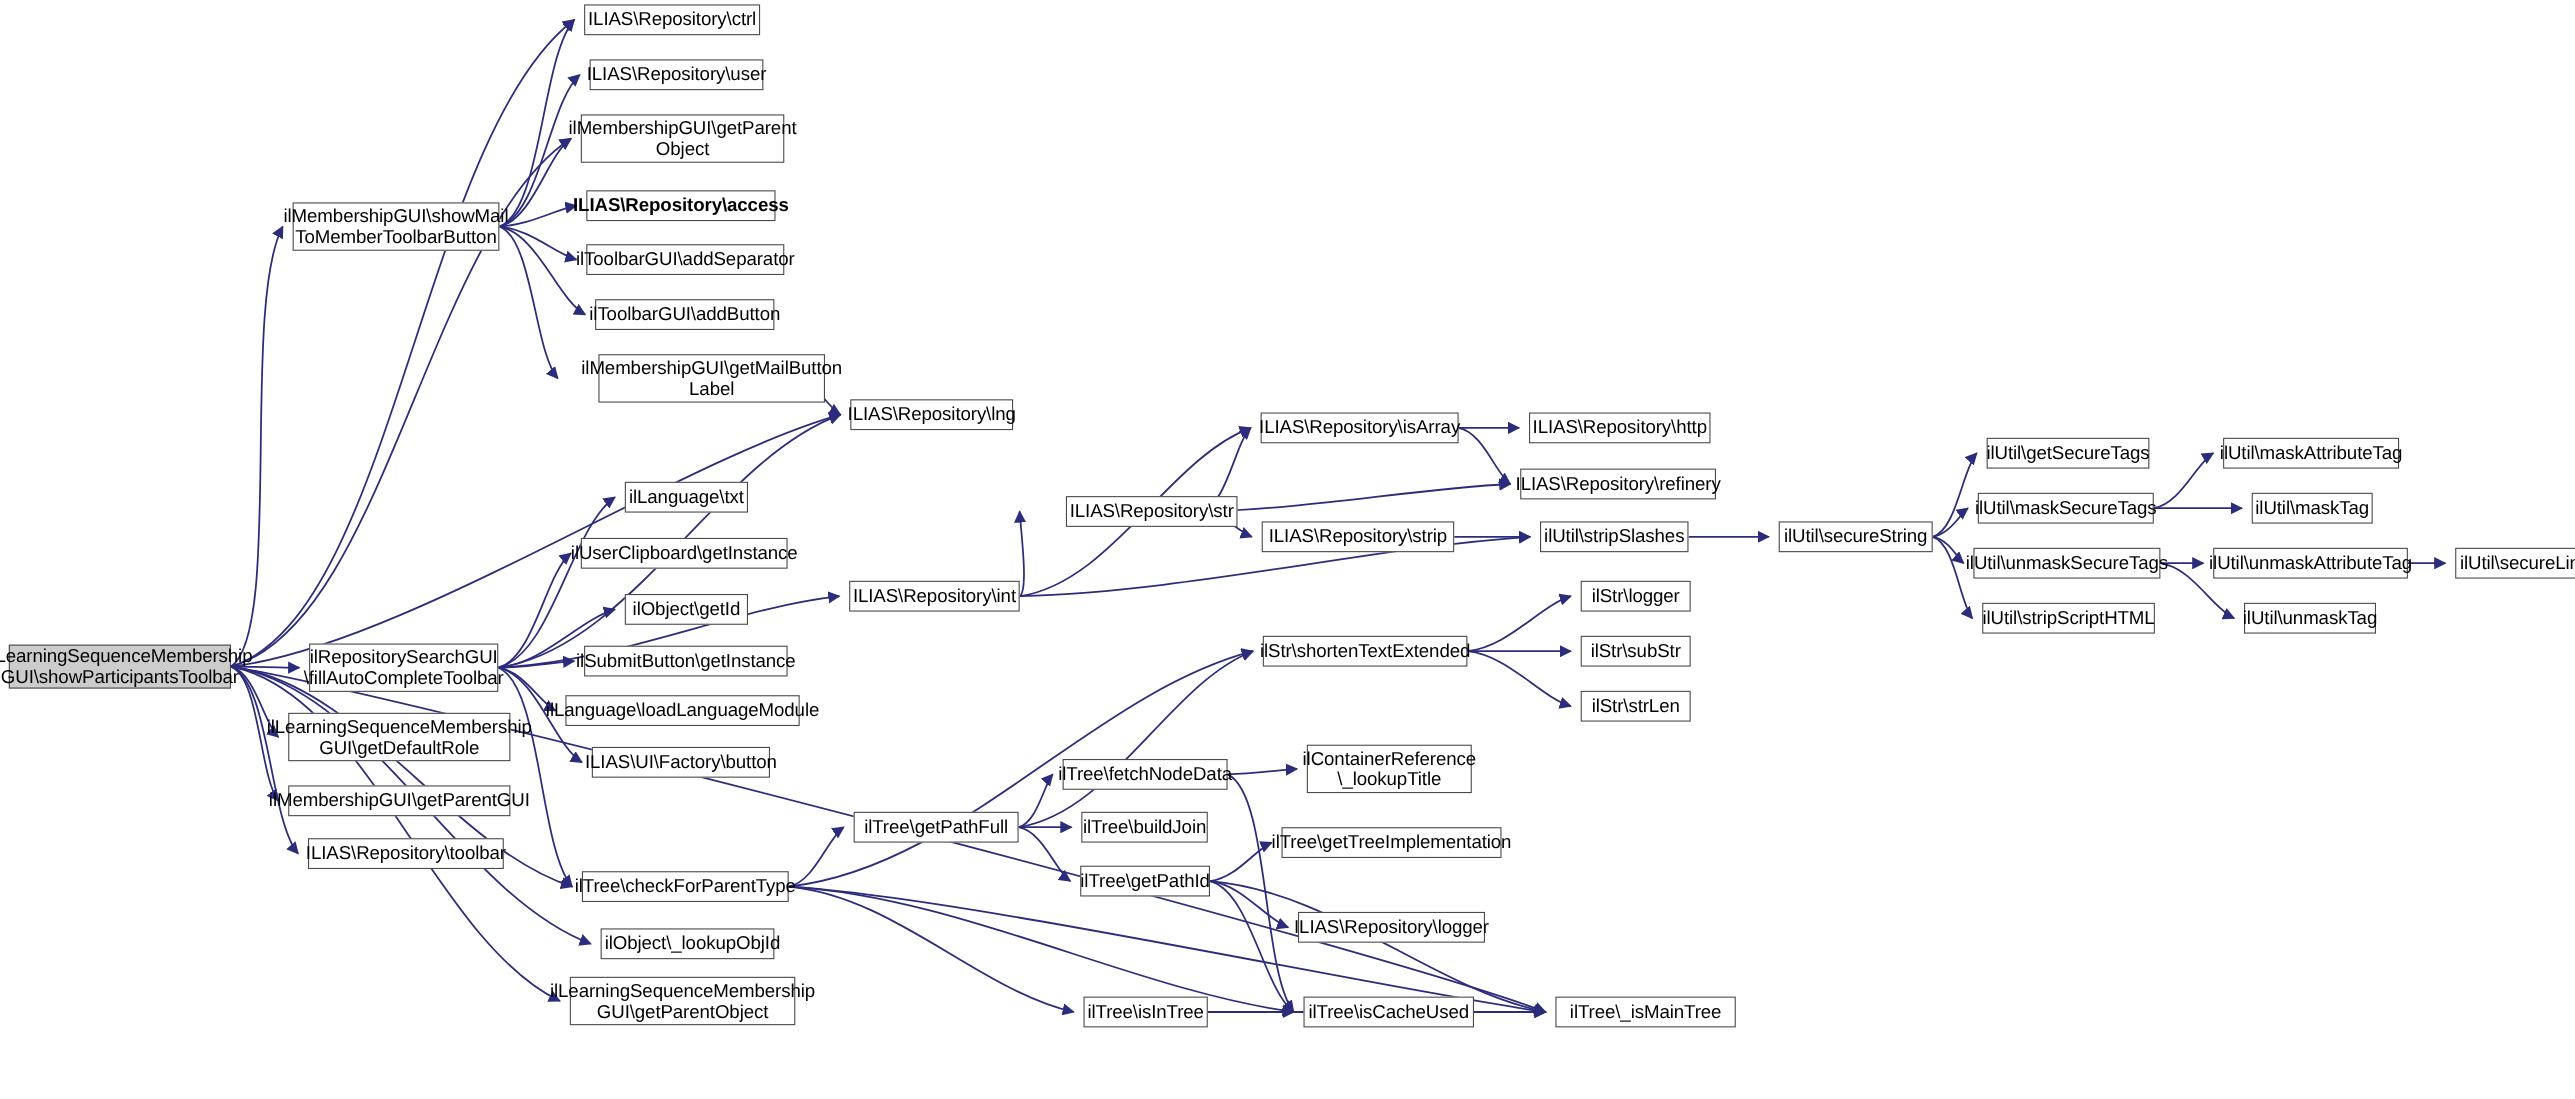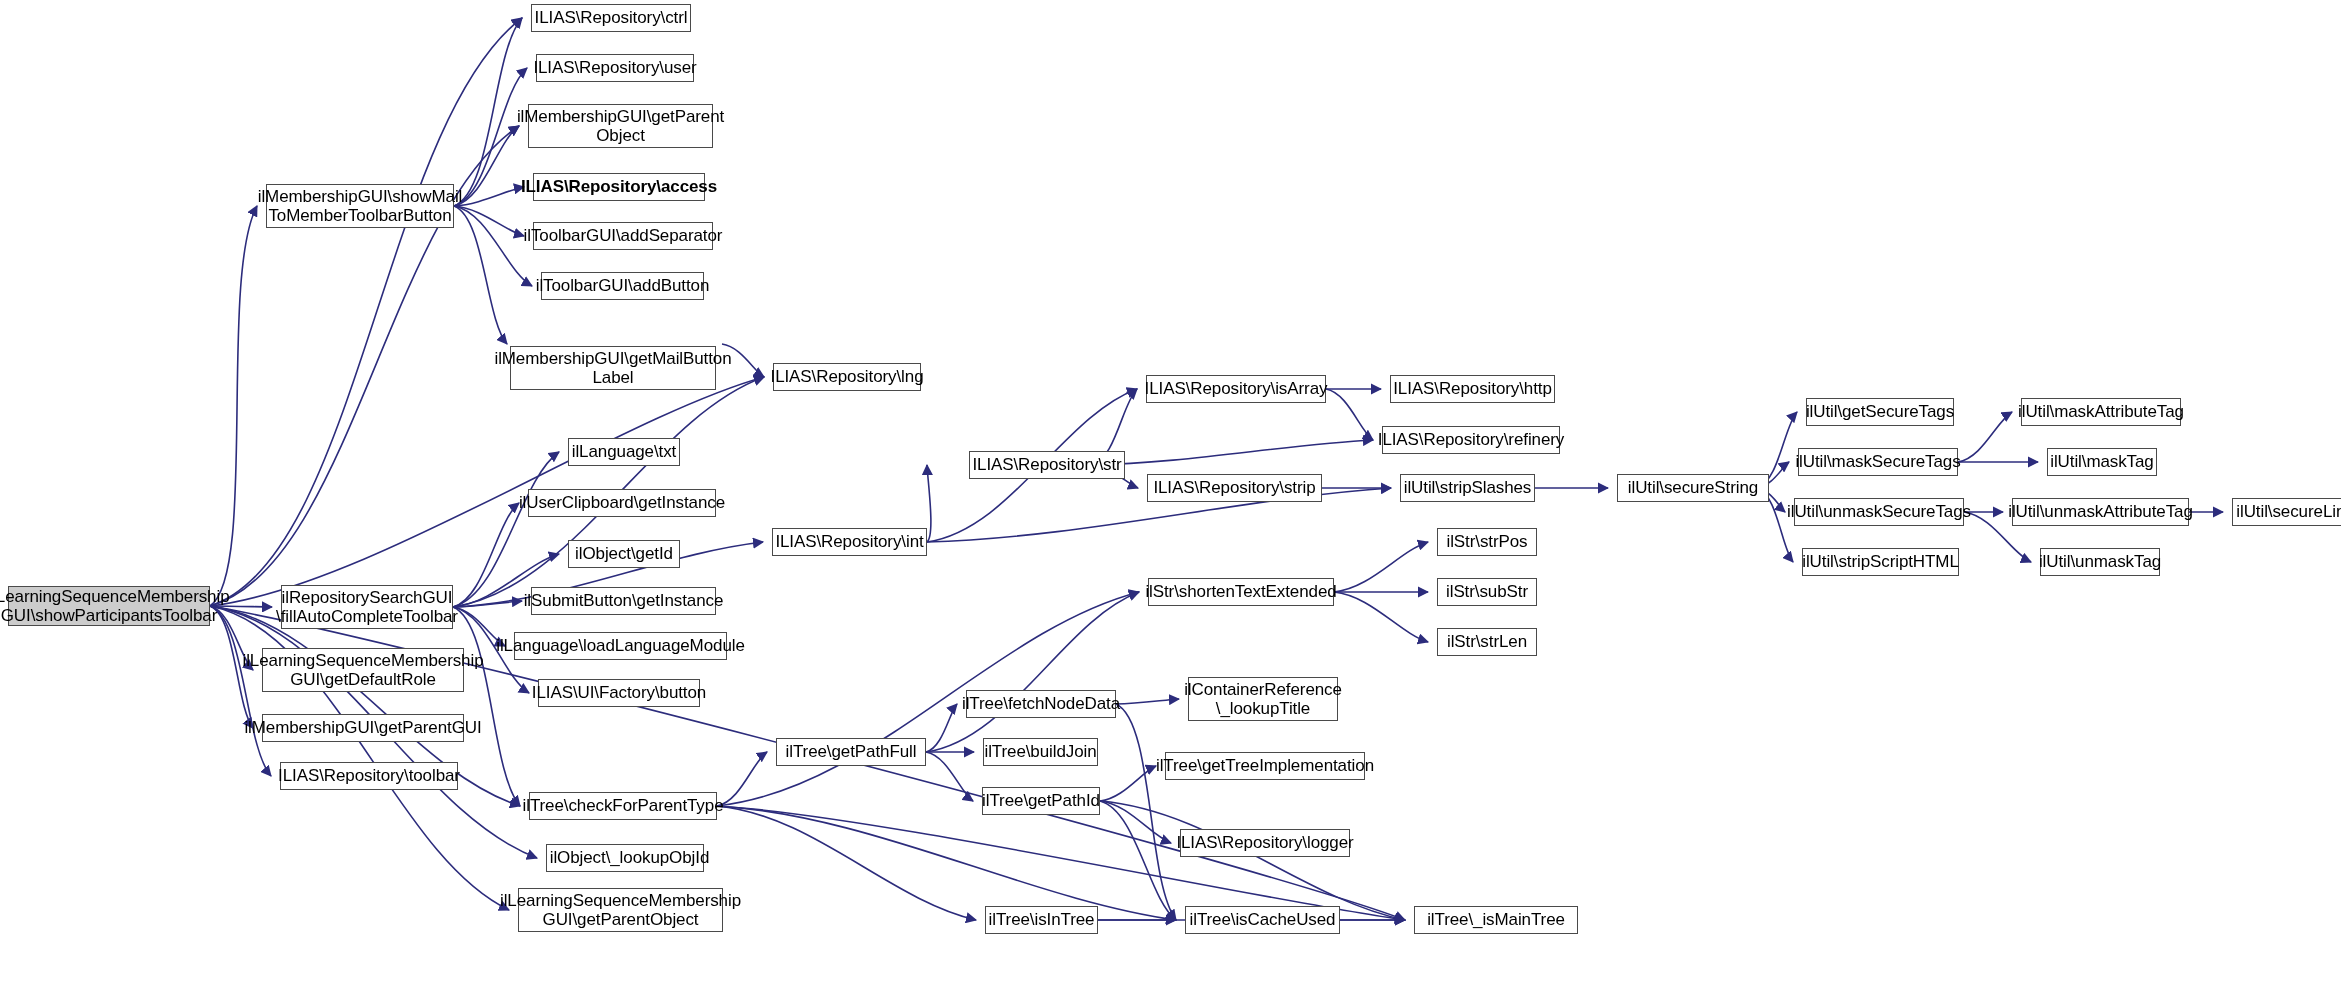--- a/index.html
+++ b/index.html
@@ -129,21 +129,21 @@
 GUI\showParticipantsToolbar</div>
       <div class="node" style="left: 531px; top: 4px; width: 160px; height: 28px;">ILIAS\Repository\ctrl</div>
       <div class="node" style="left: 536px; top: 54px; width: 158px; height: 28px;">ILIAS\Repository\user</div>
       <div class="node" style="left: 528px; top: 104px; width: 185px; height: 44px;">ilMembershipGUI\getParent
 Object</div>
       <div class="node" style="left: 533px; top: 173px; width: 172px; height: 28px; font-weight: bold;">ILIAS\Repository\access</div>
       <div class="node" style="left: 533px; top: 222px; width: 180px; height: 28px;">ilToolbarGUI\addSeparator</div>
       <div class="node" style="left: 541px; top: 272px; width: 163px; height: 28px;">ilToolbarGUI\addButton</div>
       <div class="node" style="left: 266px; top: 184px; width: 188px; height: 44px;">ilMembershipGUI\showMail
 ToMemberToolbarButton</div>
-      <div class="node" style="left: 510px; top: 322px; width: 206px; height: 44px; margin-top: 24px;">ilMembershipGUI\getMailButton
+      <div class="node" style="left: 544px; top: 322px; width: 206px; height: 44px;">ilMembershipGUI\getMailButton
 Label</div>
       <div class="node" style="left: 773px; top: 363px; width: 148px; height: 28px;">ILIAS\Repository\lng</div>
       <div class="node" style="left: 568px; top: 438px; width: 112px; height: 28px;">ilLanguage\txt</div>
       <div class="node" style="left: 528px; top: 489px; width: 188px; height: 28px;">ilUserClipboard\getInstance</div>
       <div class="node" style="left: 568px; top: 540px; width: 112px; height: 28px;">ilObject\getId</div>
       <div class="node" style="left: 531px; top: 587px; width: 185px; height: 28px;">ilSubmitButton\getInstance</div>
       <div class="node" style="left: 514px; top: 632px; width: 213px; height: 28px;">ilLanguage\loadLanguageModule</div>
       <div class="node" style="left: 538px; top: 679px; width: 162px; height: 28px;">ILIAS\UI\Factory\button</div>
       <div class="node" style="left: 281px; top: 585px; width: 172px; height: 44px;">ilRepositorySearchGUI
 \fillAutoCompleteToolbar</div>
@@ -155,31 +155,31 @@
       <div class="node" style="left: 546px; top: 844px; width: 158px; height: 28px; padding-left: 13px;">ilObject\_lookupObjId</div>
       <div class="node" style="left: 518px; top: 888px; width: 205px; height: 44px;">ilLearningSequenceMembership
 GUI\getParentObject</div>
       <div class="node" style="left: 772px; top: 528px; width: 155px; height: 28px;">ILIAS\Repository\int</div>
       <div class="node" style="left: 936px; top: 451px; width: 156px; height: 28px; margin-left: 33px;">ILIAS\Repository\str</div>
       <div class="node" style="left: 1146px; top: 375px; width: 180px; height: 28px;">ILIAS\Repository\isArray</div>
       <div class="node" style="left: 1147px; top: 474px; width: 175px; height: 28px;">ILIAS\Repository\strip</div>
       <div class="node" style="left: 1390px; top: 375px; width: 165px; height: 28px;">ILIAS\Repository\http</div>
       <div class="node" style="left: 1382px; top: 426px; width: 178px; height: 28px;">ILIAS\Repository\refinery</div>
       <div class="node" style="left: 1400px; top: 474px; width: 135px; height: 28px;">ilUtil\stripSlashes</div>
-      <div class="node" style="left: 1617px; top: 474px; width: 152px; height: 28px;">ilUtil\secureString</div>
+      <div class="node" style="left: 1617px; top: 474px; width: 140px; height: 28px;">ilUtil\secureString</div>
       <div class="node" style="left: 1806px; top: 398px; width: 148px; height: 28px;">ilUtil\getSecureTags</div>
       <div class="node" style="left: 1798px; top: 448px; width: 160px; height: 28px;">ilUtil\maskSecureTags</div>
       <div class="node" style="left: 1794px; top: 498px; width: 170px; height: 28px;">ilUtil\unmaskSecureTags</div>
       <div class="node" style="left: 1802px; top: 548px; width: 157px; height: 28px;">ilUtil\stripScriptHTML</div>
       <div class="node" style="left: 2021px; top: 398px; width: 160px; height: 28px;">ilUtil\maskAttributeTag</div>
       <div class="node" style="left: 2047px; top: 448px; width: 110px; height: 28px;">ilUtil\maskTag</div>
       <div class="node" style="left: 2012px; top: 498px; width: 177px; height: 28px;">ilUtil\unmaskAttributeTag</div>
       <div class="node" style="left: 2040px; top: 548px; width: 120px; height: 28px;">ilUtil\unmaskTag</div>
       <div class="node" style="left: 2232px; top: 498px; width: 126px; height: 28px;">ilUtil\secureLink</div>
-      <div class="node" style="left: 1437px; top: 528px; width: 100px; height: 28px;">ilStr\strPos</div>
+      <div class="node" style="left: 1437px; top: 528px; width: 100px; height: 28px;">ilStr\logger</div>
       <div class="node" style="left: 1437px; top: 578px; width: 100px; height: 28px;">ilStr\subStr</div>
       <div class="node" style="left: 1437px; top: 628px; width: 100px; height: 28px;">ilStr\strLen</div>
       <div class="node" style="left: 1148px; top: 578px; width: 186px; height: 28px;">ilStr\shortenTextExtended</div>
       <div class="node" style="left: 776px; top: 738px; width: 150px; height: 28px;">ilTree\getPathFull</div>
       <div class="node" style="left: 966px; top: 690px; width: 150px; height: 28px;">ilTree\fetchNodeData</div>
       <div class="node" style="left: 983px; top: 738px; width: 115px; height: 28px;">ilTree\buildJoin</div>
       <div class="node" style="left: 982px; top: 787px; width: 118px; height: 28px;">ilTree\getPathId</div>
       <div class="node" style="left: 1188px; top: 677px; width: 150px; height: 44px;">ilContainerReference
 \_lookupTitle</div>
       <div class="node" style="left: 1165px; top: 752px; width: 200px; height: 28px;">ilTree\getTreeImplementation</div>

